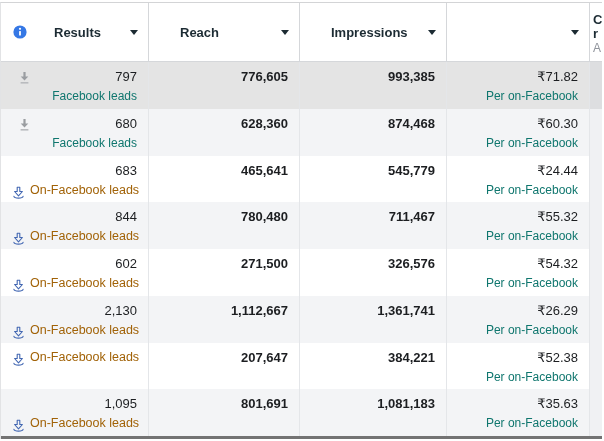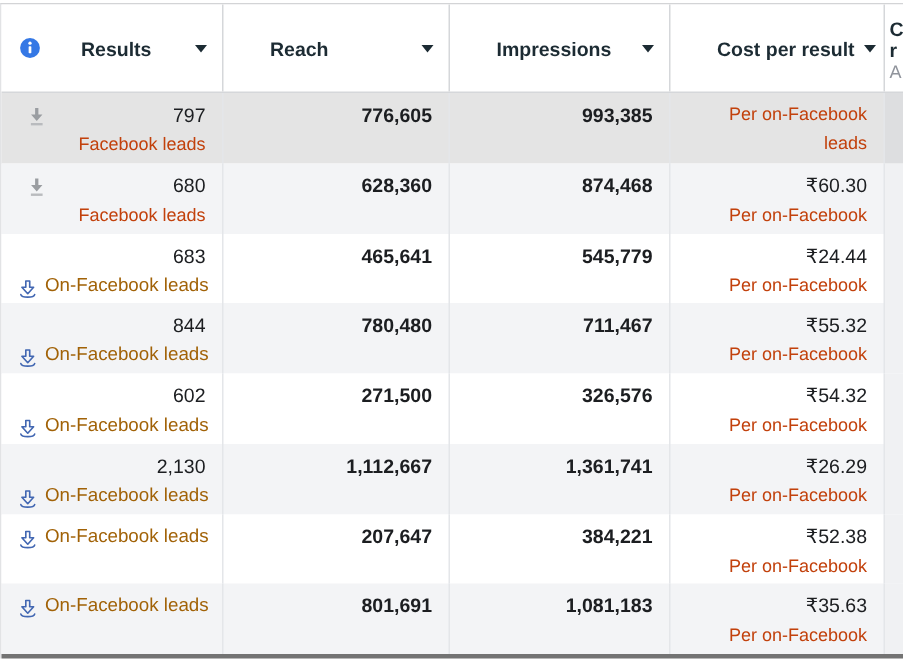--- a/index.html
+++ b/index.html
@@ -21,21 +21,21 @@
   .row.sel{background:#e4e4e4;}
   .row.stripe{background:#f3f4f6;}
   .row.white{background:#fff;}
   .cell{border-right:1px solid #e4e6e9;overflow:hidden;box-sizing:border-box;}
   .c1{position:relative;padding:5px 11px 0 11px;}
   .c2,.c3{text-align:right;padding:5px 11px 0 11px;font-weight:bold;}
   .c4{text-align:right;padding:5px 11px 0 11px;}
   .c5{border-right:none;background:#f0f1f3;}
   .row.sel .c5{background:#dddee0;}
   .num{font-size:13px;line-height:20px;color:#1c1e21;text-align:right;}
-  .sub{font-size:12px;line-height:19px;color:#c2410c;text-align:right;}
+  .sub{font-size:12px;line-height:19px;color:#0f766e;text-align:right;}
   .dlgray{position:absolute;left:17px;top:9px;display:none;}
   .linklbl{display:none;align-items:flex-end;gap:5px;margin-top:0;line-height:19px;
            font-size:12.5px;color:#a16207;text-decoration:none;cursor:pointer;white-space:nowrap;}
   .row.plain .dlgray{display:inline-flex;}
   .row.plain .plainlbl{display:block;}
   .row.linkrow .linklbl{display:flex;}
   .tbody{border-bottom:3px solid #737373;}
 </style>
 </head>
 <body>
@@ -56,21 +56,20 @@
     </div>
     <div class="hcell">
       <span class="lbl">Reach</span>
       <span class="arrow"></span>
     </div>
     <div class="hcell">
       <span class="lbl">Impressions</span>
       <span class="arrow"></span>
     </div>
     <div class="hcell">
-      <span class="lbl">Cost per result</span>
       <span class="arrow"></span>
     </div>
     <div class="hcell hlast">
       <div>C</div>
       <div>r</div>
       <div class="l3">A</div>
     </div>
   </div>
 
   <div class="tbody" id="tbody">
@@ -86,20 +85,21 @@
         <div class="sub plainlbl">Facebook leads</div>
 
       </div>
       <div class="cell c2">
         <div class="num">776,605</div>
       </div>
       <div class="cell c3">
         <div class="num">993,385</div>
       </div>
       <div class="cell c4">
+        <div class="num">₹71.82</div>
         <div class="sub">Per on-Facebook leads</div>
       </div>
       <div class="cell c5"></div>
     </div>
       <div class="row grid stripe plain">
       <div class="cell c1">
         <span class="dlgray">
           <svg width="13" height="14" viewBox="0 0 13 14">
             <path d="M5.4 1h2.2v4.4h2.7L6.5 9.6 2.7 5.4h2.7z" fill="#9a9da1"></path>
             <rect x="2.6" y="11" width="7.8" height="1.6" fill="#b9bbbe"></rect>
@@ -251,20 +251,21 @@
       </div>
       <div class="cell c4">
         <div class="num">₹52.38</div>
         <div class="sub">Per on-Facebook leads</div>
       </div>
       <div class="cell c5"></div>
     </div>
       <div class="row grid stripe linkrow">
       <div class="cell c1">
 
+        <div class="num">1,095</div>
 
         <a class="linklbl">
           <span style="display:inline-flex;">
             <svg width="13" height="14" viewBox="0 0 13 14" fill="none" stroke="#4267b2" stroke-width="1.1" stroke-linejoin="round">
               <path d="M5.2 1.3h2.6v4.2h2.6L6.5 9.8 2.6 5.5h2.6z"></path>
               <path d="M1.9 10.4c0.6 2.3 8.6 2.3 9.2 0" stroke-linecap="round"></path>
             </svg>
           </span>
           <span>On-Facebook leads</span>
         </a>

